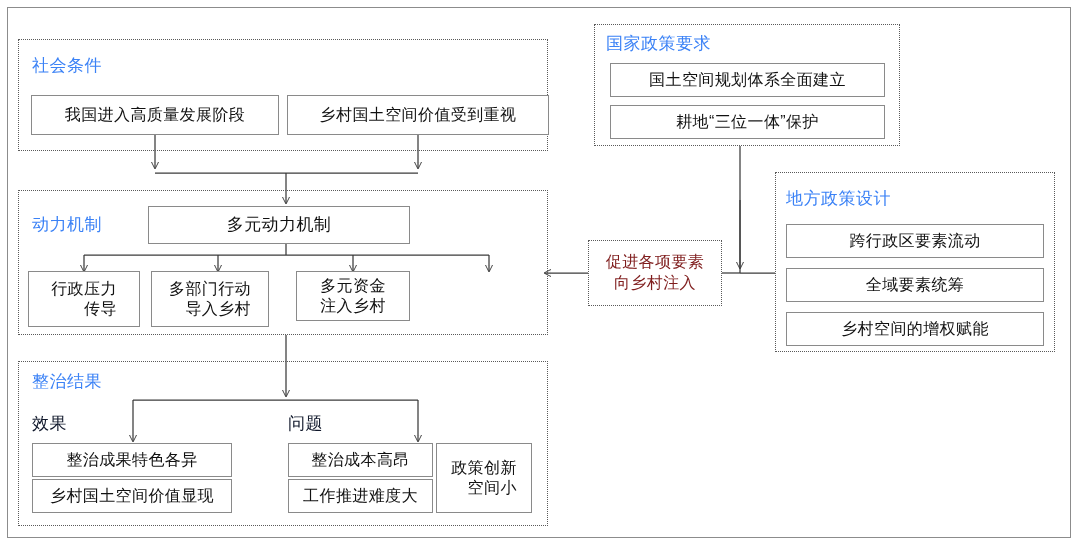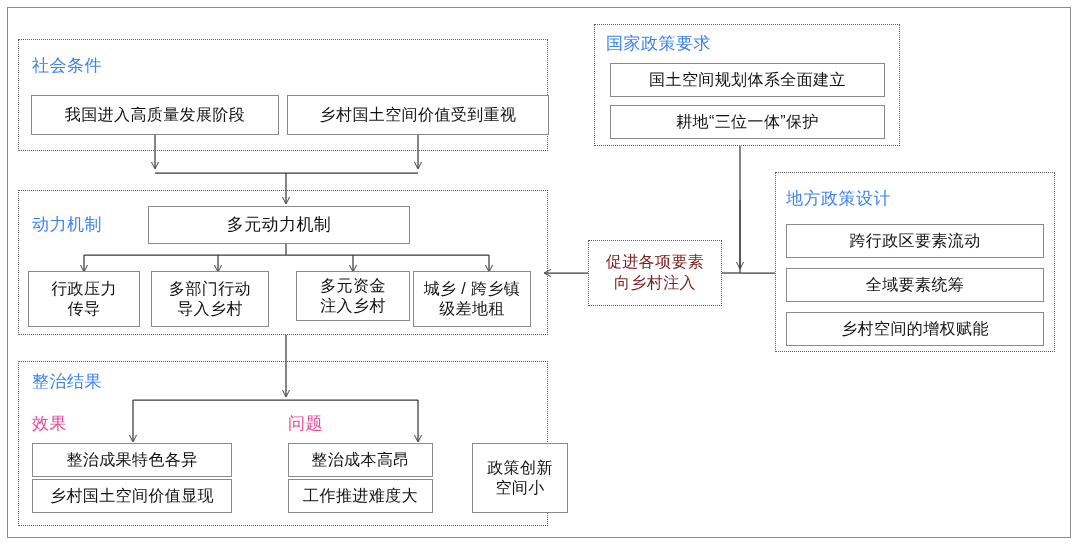--- a/index.html
+++ b/index.html
@@ -37,34 +37,34 @@
     line-height:1;
     color:#3b82f6;
     white-space:nowrap;
     font-weight:400;
     letter-spacing:.5px;
   }
   .sub-title{
     position:absolute;
     font-size:17px;
     line-height:1;
-    color:#ec4899;
+    color:#0f172a;
     white-space:nowrap;
     letter-spacing:.5px;
   }
   
   .node{
     position:absolute;
     border:1.25px solid #8a8a8a;
     box-sizing:border-box;
     background:#ffffff;
     display:flex;
     align-items:center;
     justify-content:center;
-    text-align:center;
+    text-align:right;
     font-size:16px;
     line-height:1.22;
     color:#111;
     letter-spacing:.4px;
     padding:0 4px;
   }
   .node.two-line{ line-height:1.26; }
   
   .dashed-node{
     position:absolute;
@@ -145,34 +145,32 @@
   <div class="group" style="left:18px; top:190px; width:530px; height:145px;"></div>
   <div class="group-title" style="left:32px; top:216px;">动力机制</div>
   <div class="node" style="left:148px; top:206px; width:262px; height:38px; font-size:17px;">多元动力机制</div>
 
   <div class="node two-line ln" style="left:28px; top:271px; width:112px; height:56px;">行政压力
 传导</div>
   <div class="node two-line ln" style="left:151px; top:271px; width:118px; height:56px;">多部门行动
 导入乡村</div>
   <div class="node two-line ln" style="left:296px; top:271px; width:114px; height:50px;">多元资金
 注入乡村</div>
-  <div class="node two-line ln" style="left:413px; top:271px; width:118px; height:56px;">城乡 / 跨乡镇
-级差地租</div>
 
   <div class="group" style="left:18px; top:361px; width:530px; height:165px;"></div>
   <div class="group-title" style="left:32px; top:373px;">整治结果</div>
   <div class="sub-title" style="left:32px; top:415px;">效果</div>
   <div class="sub-title" style="left:288px; top:415px;">问题</div>
 
   <div class="node" style="left:32px; top:443px; width:200px; height:34px;">整治成果特色各异</div>
   <div class="node" style="left:32px; top:479px; width:200px; height:34px;">乡村国土空间价值显现</div>
 
   <div class="node" style="left:288px; top:443px; width:145px; height:34px;">整治成本高昂</div>
   <div class="node" style="left:288px; top:479px; width:145px; height:34px;">工作推进难度大</div>
-  <div class="node two-line ln" style="left:436px; top:443px; width:96px; height:70px;margin-left:36px;">政策创新
+  <div class="node two-line ln" style="left:436px; top:443px; width:96px; height:70px;">政策创新
 空间小</div>
 
   <div class="group" style="left:594px; top:24px; width:306px; height:122px;"></div>
   <div class="group-title" style="left:606px; top:35px;">国家政策要求</div>
   <div class="node" style="left:610px; top:63px; width:275px; height:34px;">国土空间规划体系全面建立</div>
   <div class="node" style="left:610px; top:105px; width:275px; height:34px;">耕地“三位一体”保护</div>
 
   <div class="group" style="left:775px; top:172px; width:280px; height:180px;"></div>
   <div class="group-title" style="left:786px; top:190px;">地方政策设计</div>
   <div class="node" style="left:786px; top:224px; width:258px; height:34px;">跨行政区要素流动</div>

